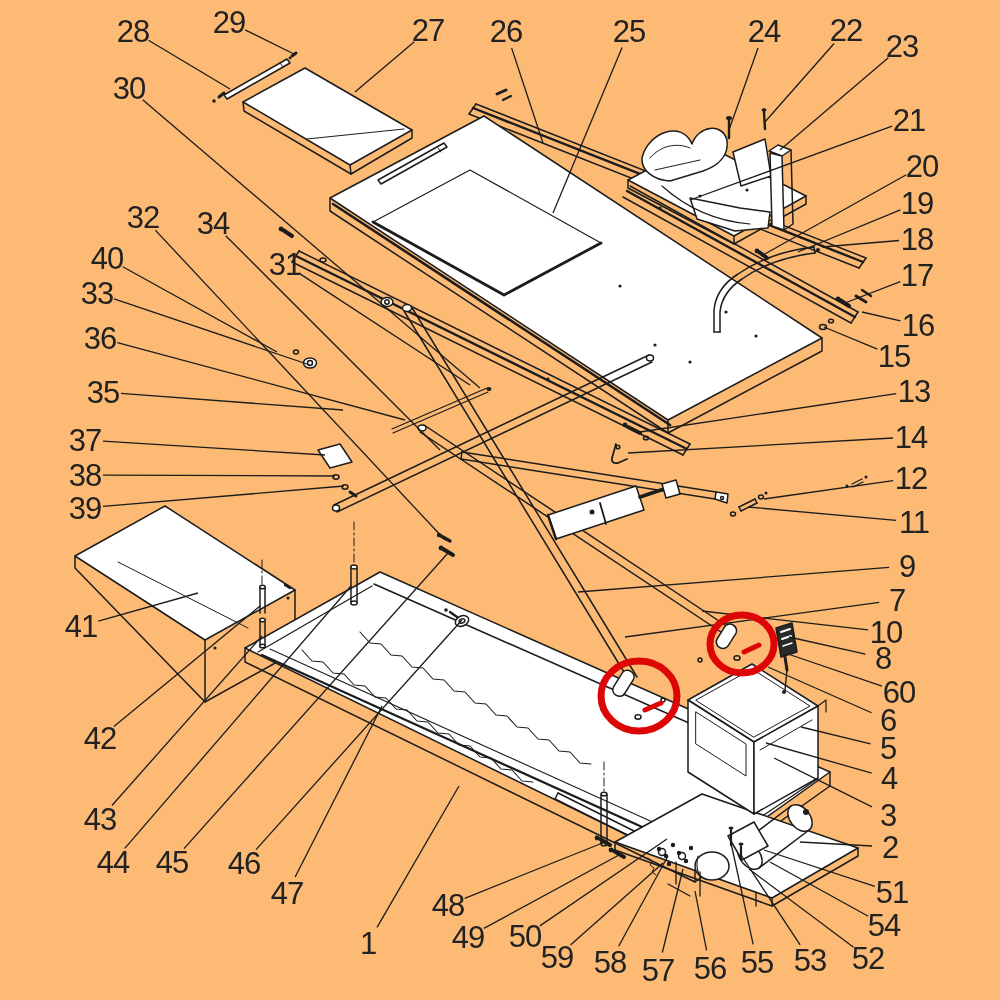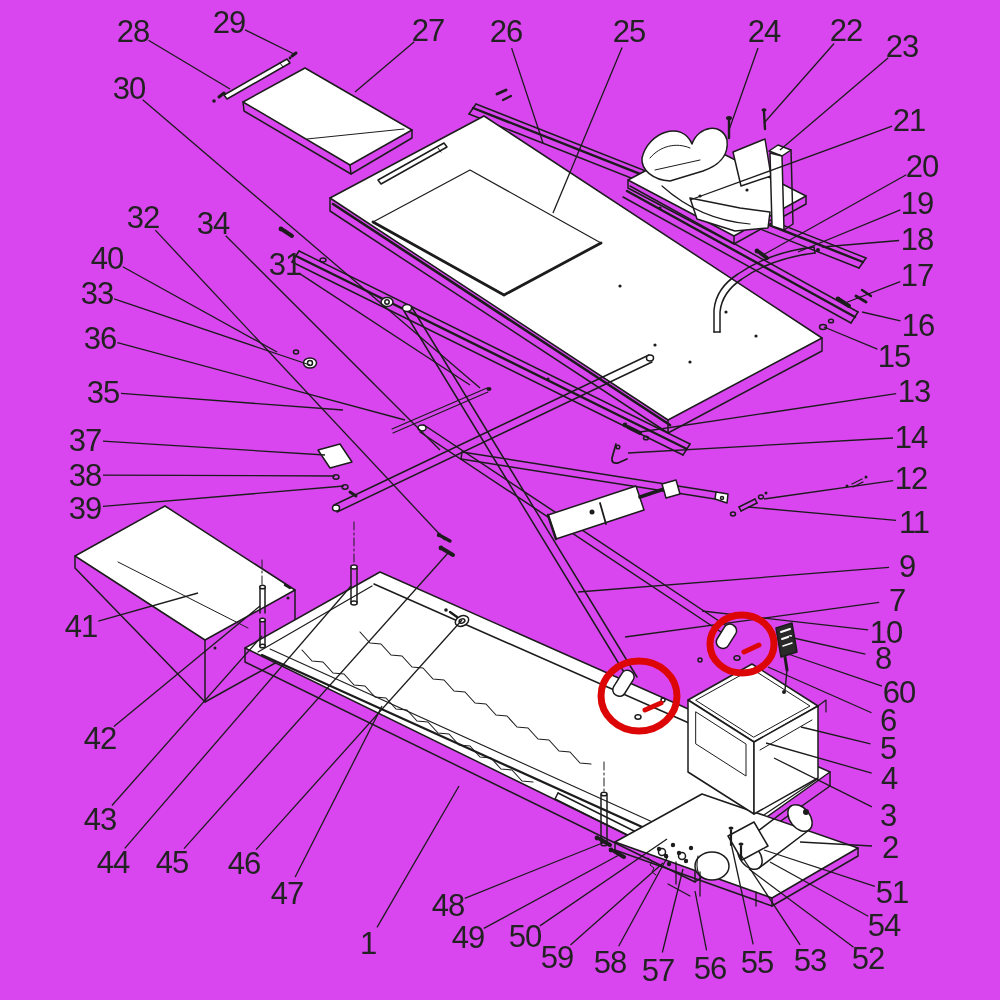--- a/index.html
+++ b/index.html
@@ -1,16 +1,16 @@
 <!DOCTYPE html>
 <html><head>
 <meta charset="utf-8">
 <style>
   html,body{margin:0;padding:0;background:#ffffff;}
-  #stage{position:relative;width:1000px;height:1000px;background:#d946ef;overflow:hidden;}
+  #stage{position:relative;width:1000px;height:1000px;background:#fdba74;overflow:hidden;}
   svg{display:block;}
   text.part-label{
     font-family:"Liberation Sans", sans-serif;
     letter-spacing:-1px;
   }
 </style>
 </head>
 <body>
 
 <div id="stage">

